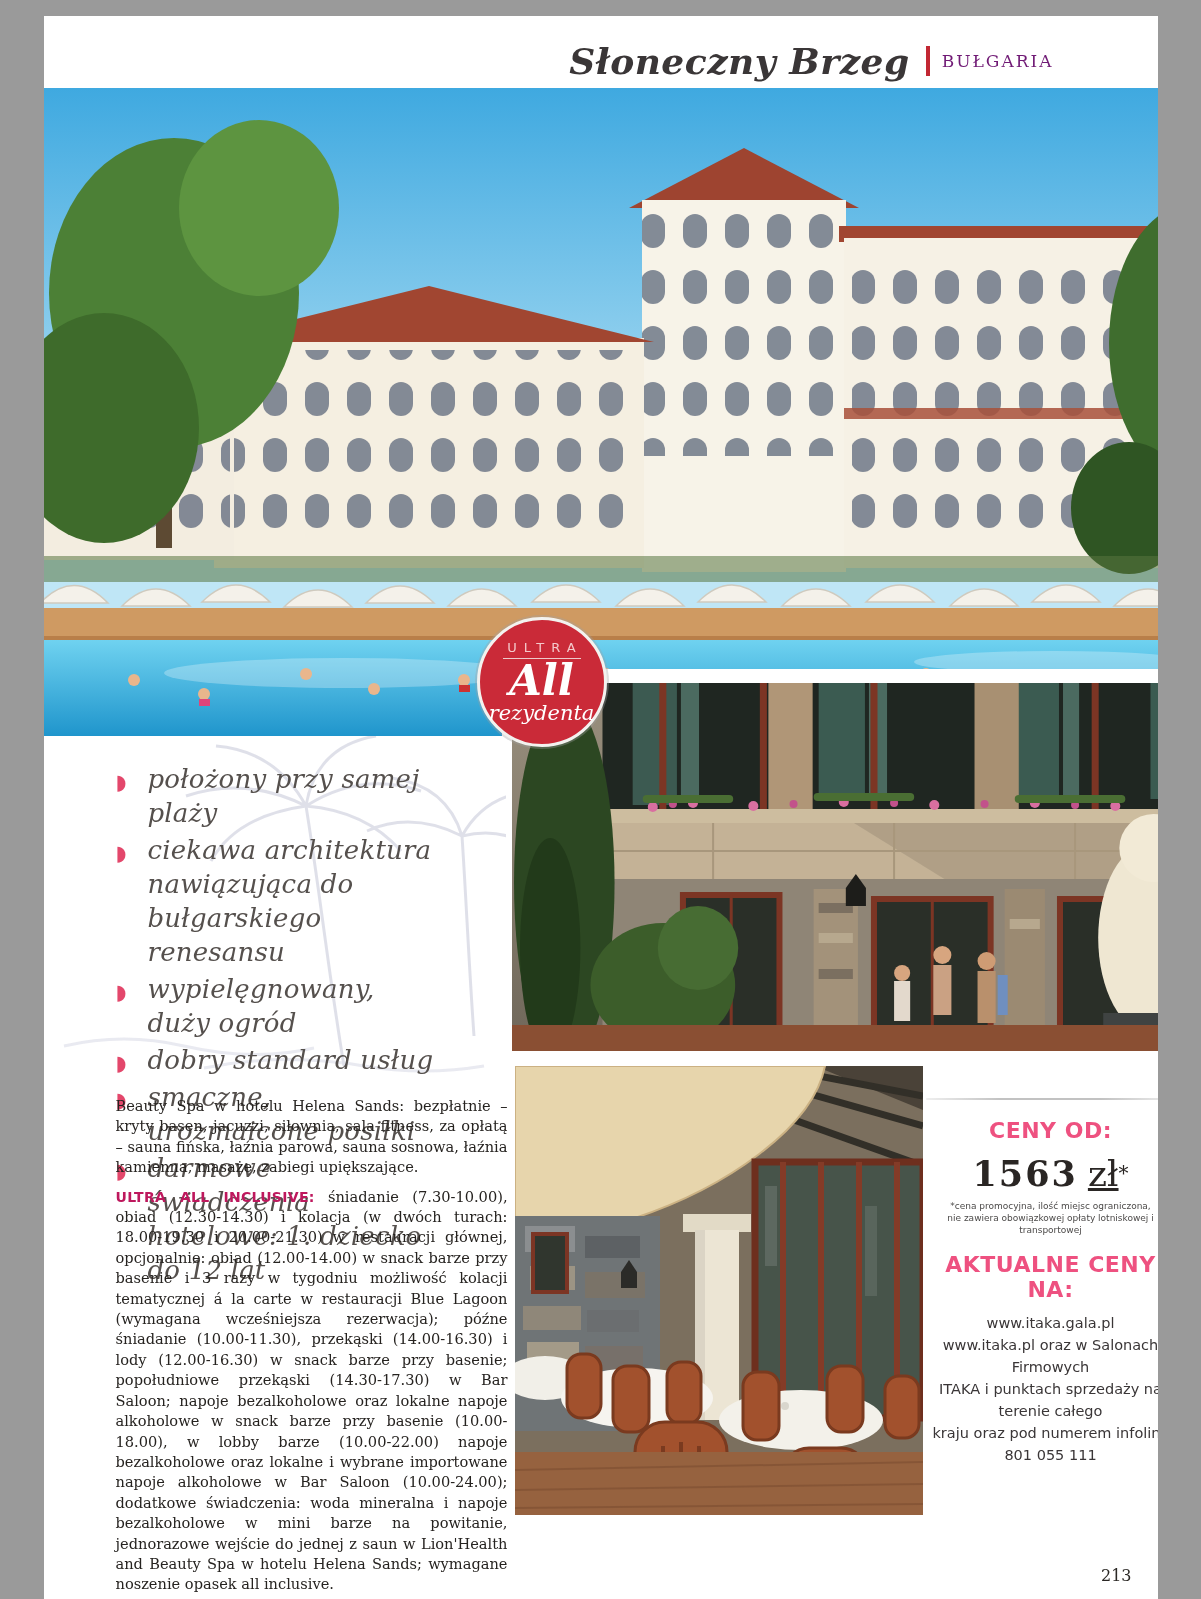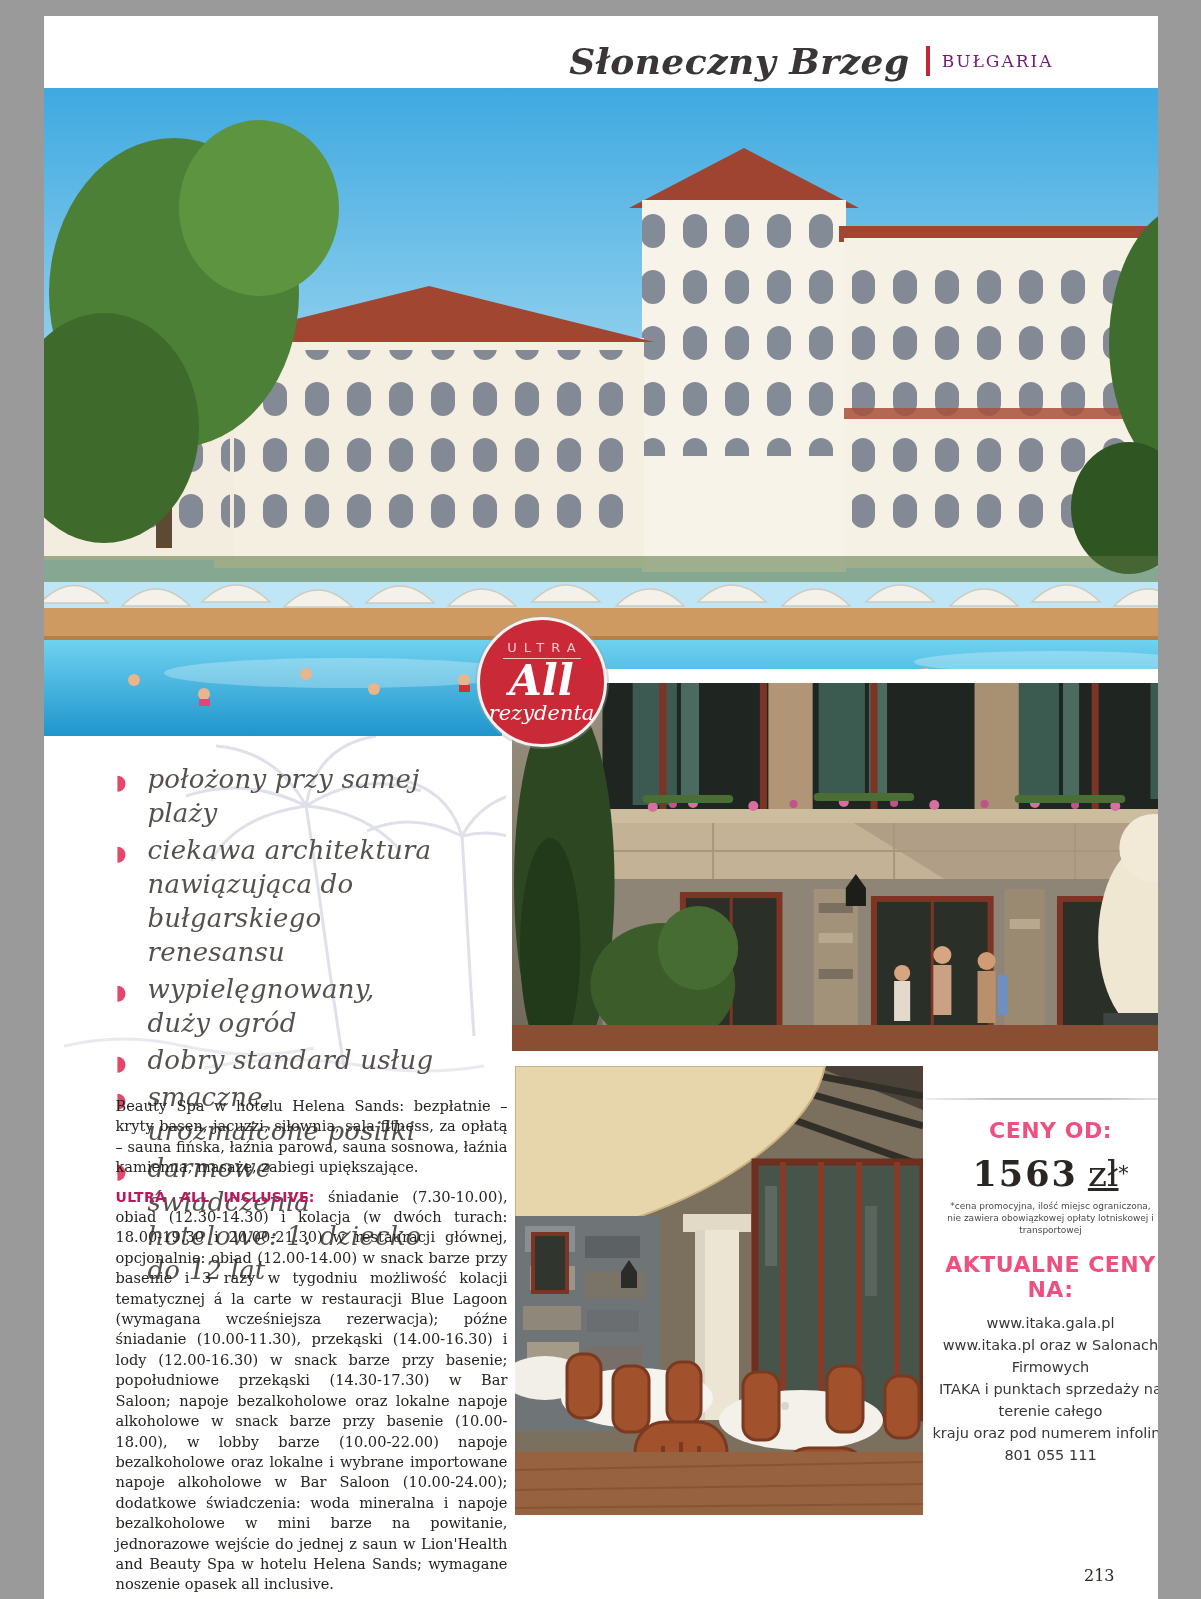--- a/index.html
+++ b/index.html
@@ -63,21 +63,21 @@
   .divider{height:2px;margin:20px 6px 18px 6px;border-radius:2px;
            background:linear-gradient(to right,#efefef,#c2c2c2 30%,#c2c2c2 70%,#efefef);}
   .price-line{font-family:"DejaVu Serif",serif;color:#2a2624;margin:2px 0 6px 0;}
   .price-num{font-weight:bold;font-size:35px;letter-spacing:2px;}
   .price-cur{font-size:36px;margin-left:10px;text-decoration:underline;}
   .price-star{font-size:20px;vertical-align:super;}
   .price-note div{font-size:9px;line-height:12px;color:#4c4a49;}
   .offer-block{margin-bottom:2px;}
 
   
-  .pagenum{position:absolute;right:43px;top:1550px;font-family:"DejaVu Serif",serif;
+  .pagenum{position:absolute;right:26px;top:1550px;font-family:"DejaVu Serif",serif;
            font-size:16px;color:#2b2825;}
 </style>
 </head>
 <body>
 
 <div class="page">
 
   <header class="page-header">
     <span class="region-title">Słoneczny Brzeg</span>
     <span class="red-bar"></span>

